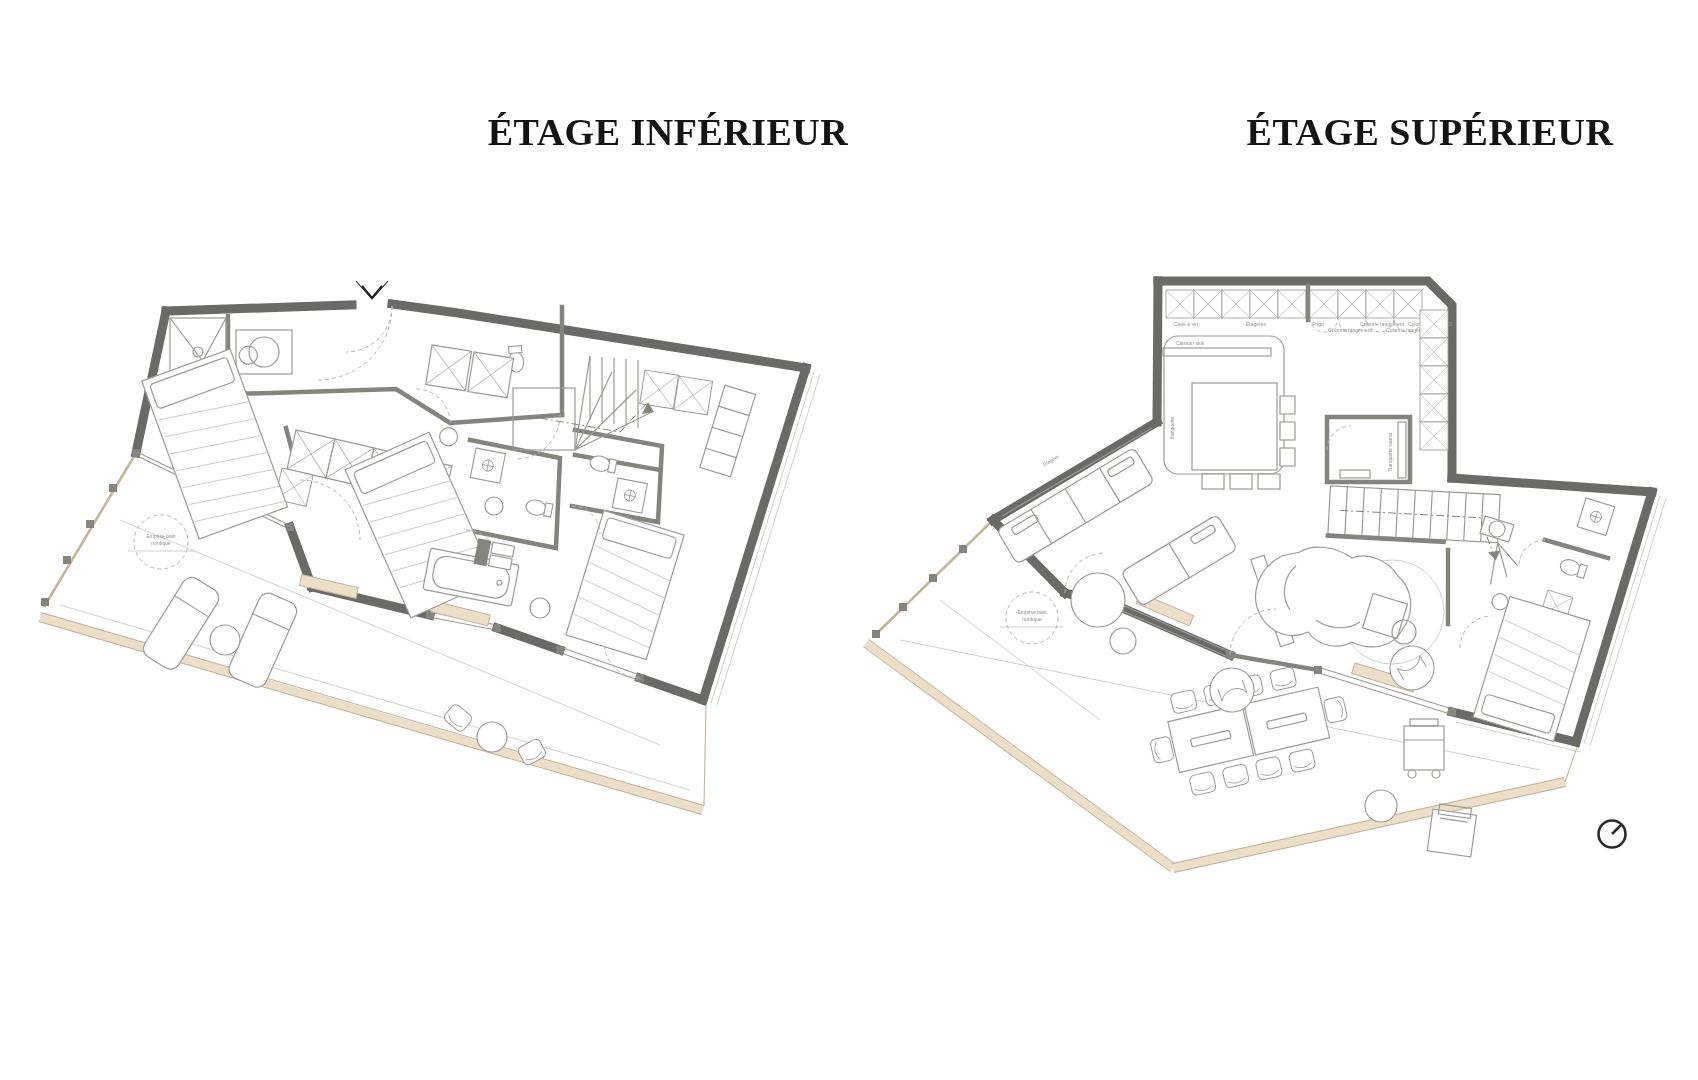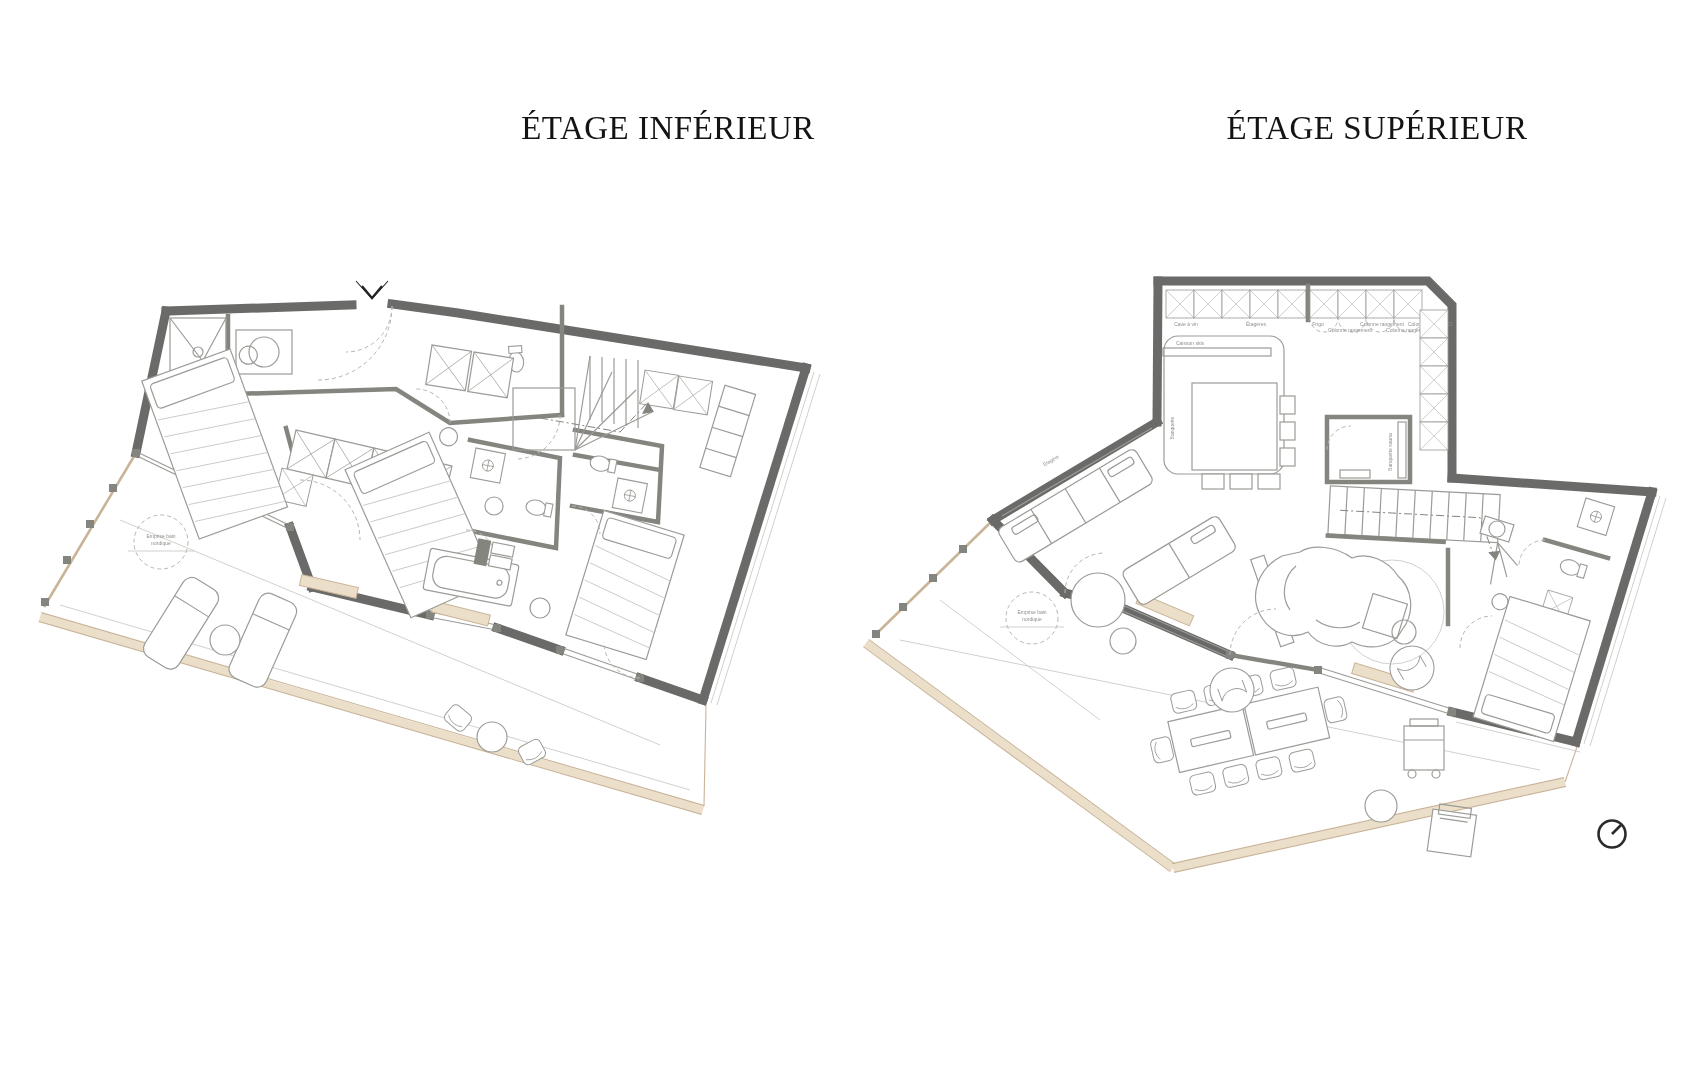--- a/index.html
+++ b/index.html
@@ -3,24 +3,24 @@
 <meta charset="utf-8">
 <style>
   :root{
     --wall:#6a6a68; --partition:#85857f; --furniture:#9b9b97; --light:#c4c4c0;
     --dash:#b5b5b1; --beige:#ecdfc9; --tan:#c9b498; --label:#8f8f8b; --text:#141414; --bg:#ffffff;
   }
   html,body{margin:0;padding:0;}
   body{width:1698px;height:1080px;background:var(--bg);position:relative;overflow:hidden;
        font-family:"Liberation Sans", sans-serif;}
   .title{position:absolute;top:110px;transform:translateX(-50%);
-         font-family:"Liberation Serif","DejaVu Serif",serif;font-weight:normal;
-         font-size:33px;letter-spacing:.5px;color:var(--text);white-space:nowrap;}
+         font-family:"Liberation Serif","DejaVu Serif",serif;font-weight:bold;
+         font-size:38px;letter-spacing:.5px;color:var(--text);white-space:nowrap;}
   #title-left{left:668px;}
-  #title-right{left:1377px;}
+  #title-right{left:1430px;}
   svg{position:absolute;left:0;top:0;}
   .w   {stroke:var(--wall);stroke-width:9;fill:none;stroke-linecap:square;}
   .w2  {stroke:var(--partition);stroke-width:4.5;fill:none;stroke-linecap:square;}
   .thin{stroke:var(--furniture);stroke-width:1.2;fill:none;}
   .thinf{stroke:var(--furniture);stroke-width:1.2;fill:#fff;}
   .thin2{stroke:var(--light);stroke-width:.8;fill:none;}
   .dash{stroke:var(--dash);stroke-width:1;fill:none;stroke-dasharray:4 3;}
   .dashdot{stroke:var(--partition);stroke-width:1;fill:none;stroke-dasharray:8 3 2 3;}
   .beigeln{stroke:var(--beige);stroke-width:8;fill:none;}
   .tanln{stroke:var(--tan);stroke-width:1.1;fill:none;}

